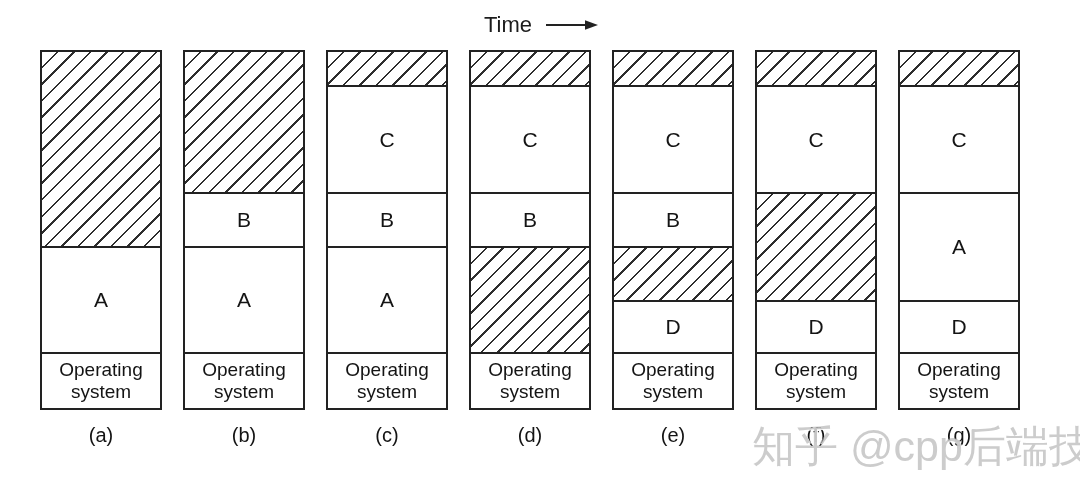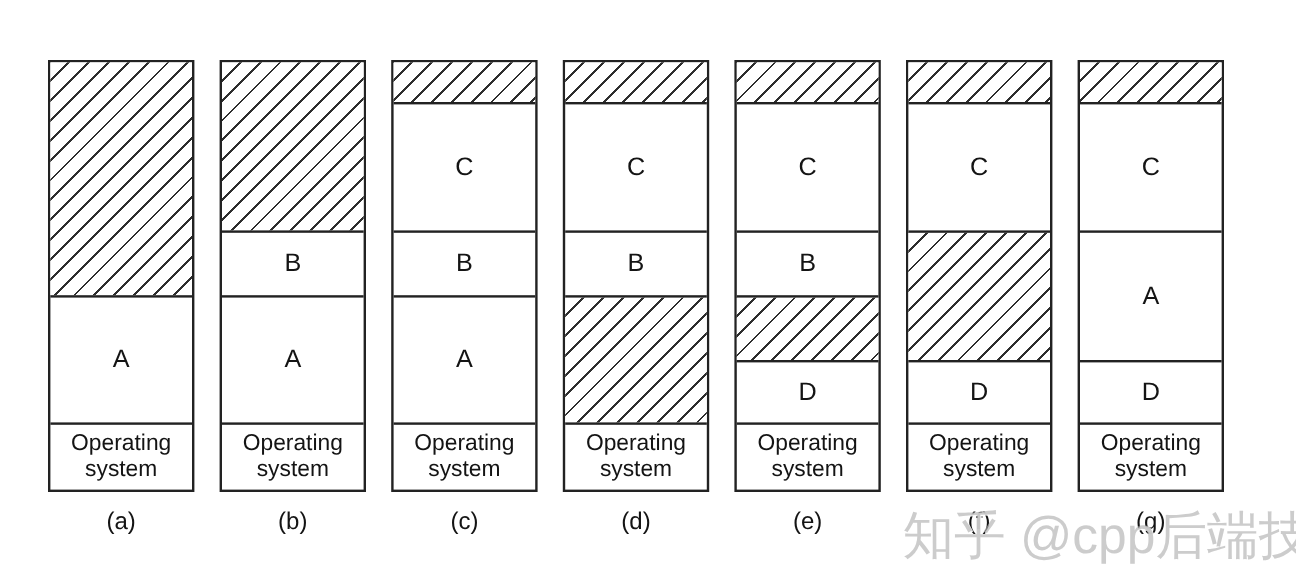--- a/index.html
+++ b/index.html
@@ -87,20 +87,29 @@
     text-shadow: 1px 1px 0 rgba(255,255,255,0.9);
     white-space: nowrap;
     pointer-events: none;
   }
 </style>
 </head>
 <body>
 
 <div class="figure">
 
+  <div class="time-header">
+    <span>Time</span>
+    <span class="arrow-icon">
+      <svg width="52" height="14" viewBox="0 0 52 14" xmlns="http://www.w3.org/2000/svg">
+        <line x1="0" y1="7" x2="40" y2="7" stroke="#222222" stroke-width="1.8"></line>
+        <polygon points="39,2.2 52,7 39,11.8" fill="#222222"></polygon>
+      </svg>
+    </span>
+  </div>
 
   <div id="columns">
       <div class="column" style="left: 40px;">
         <div class="segment free" style="height: 194px;"></div>
         <div class="segment process sep" style="height: 106px;">
           <span class="seg-label">A</span>
         </div>
         <div class="segment os sep" style="height: 56px;">
           <span class="seg-label os-label">Operating system</span>
         </div>

